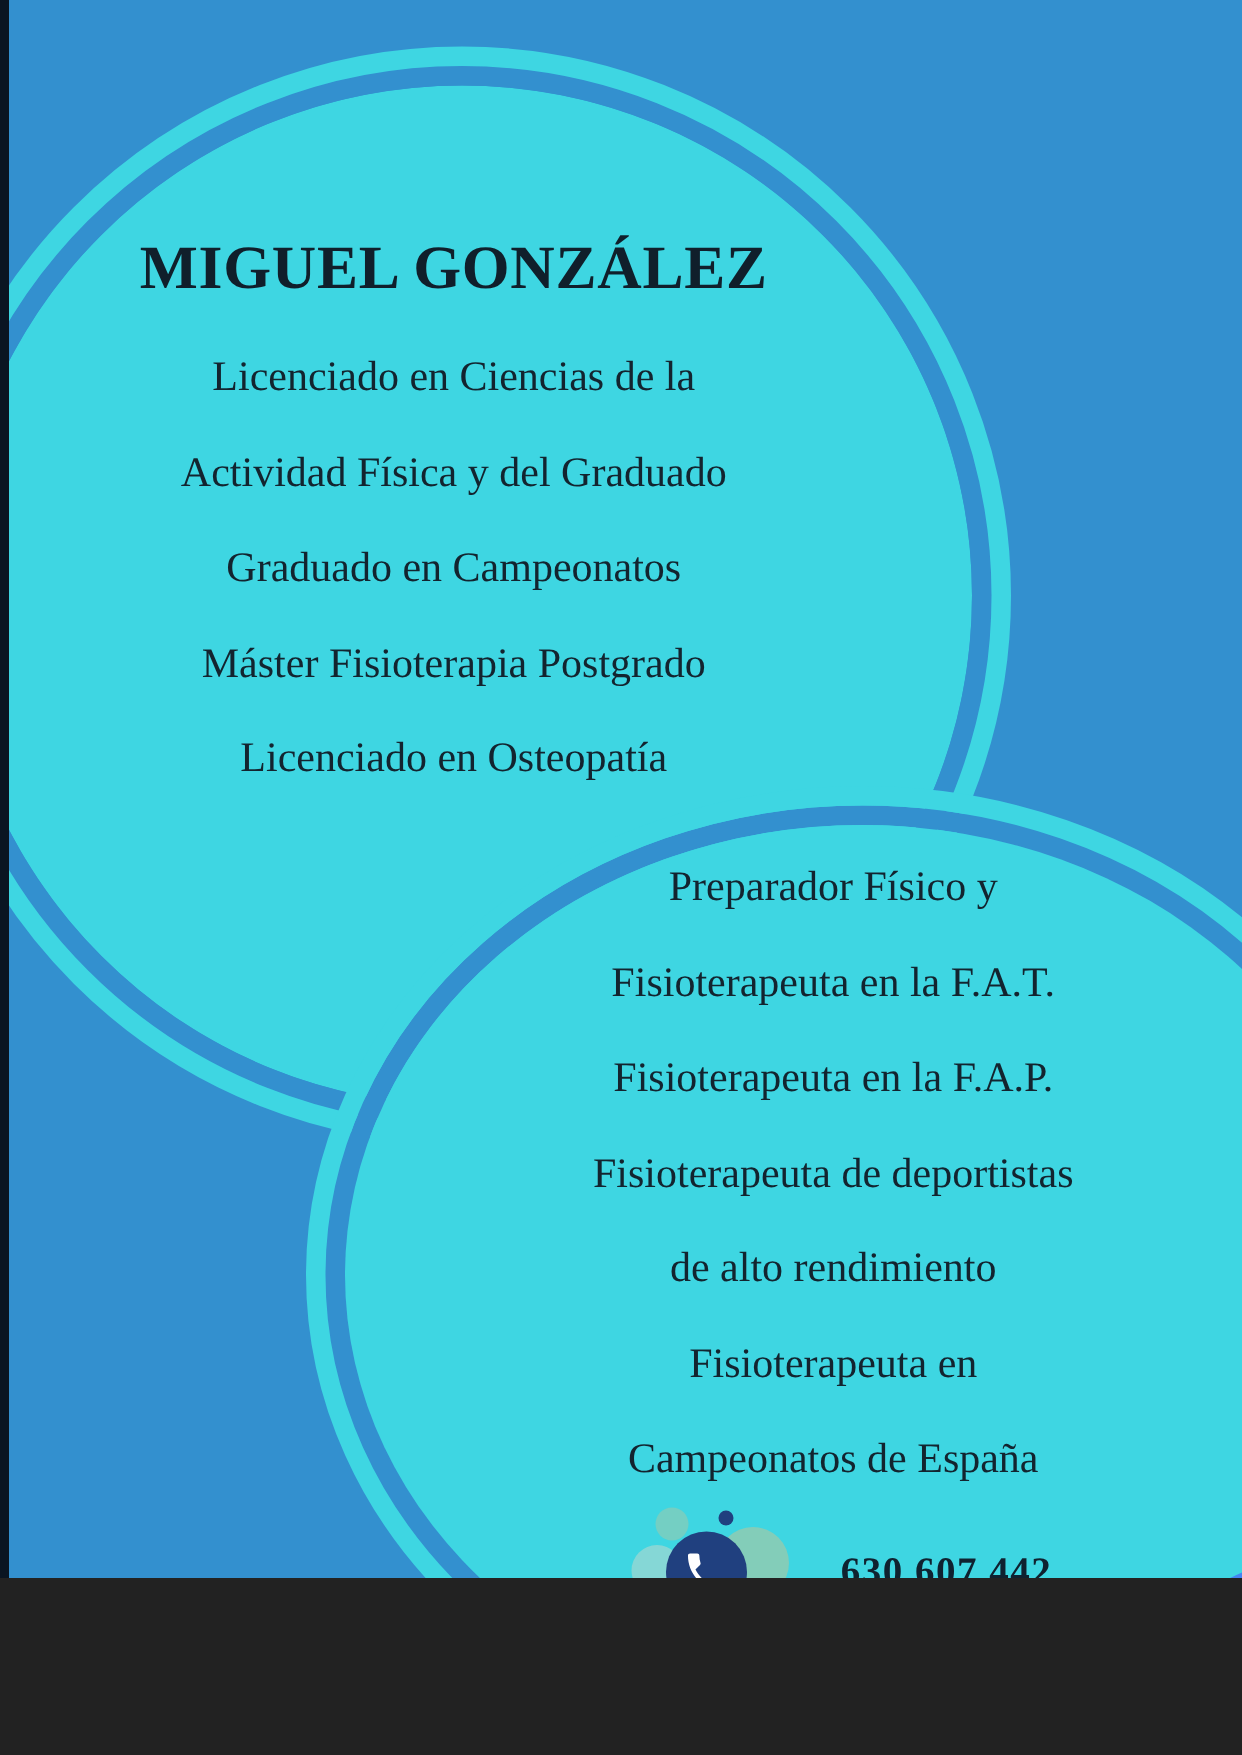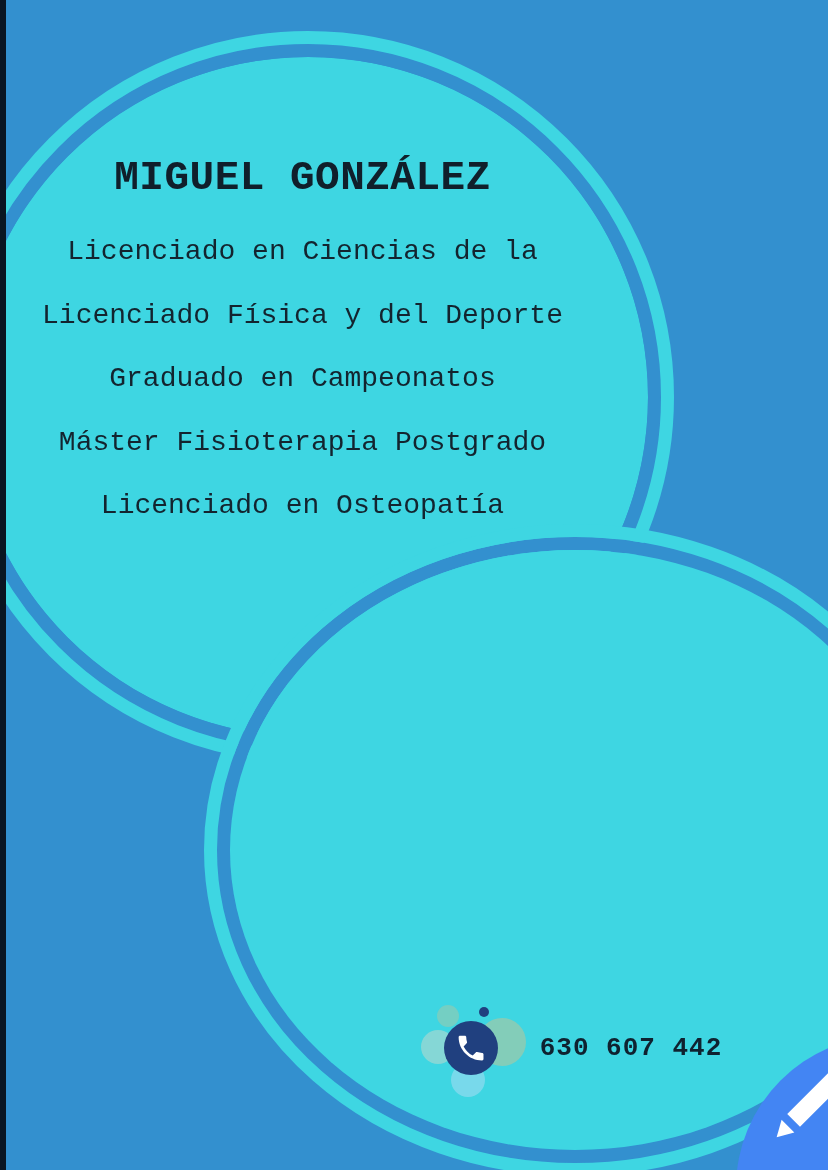--- a/index.html
+++ b/index.html
@@ -1,21 +1,21 @@
 <!DOCTYPE html>
 <html><head>
 <meta charset="utf-8">
 <style>
   html,body{margin:0;padding:0;background:#222;}
   #stage{
     position:relative;
-    width:828px;height:1170px;
+    width:828px;height:1052px;
     overflow:hidden;
     background:#3390CF;
-    font-family:Liberation Mono, monospace;
+    font-family:Liberation Serif, serif;
   }
   #shapes{position:absolute;left:0;top:0;}
   .textlayer{position:absolute;color:#13242F;}
   #name-block{
     left:30px;top:150px;width:545px;
     text-align:center;
   }
   .flyer-title{
     font-size:41px;font-weight:700;letter-spacing:.5px;
     color:#101F2B;line-height:56px;margin-bottom:14px;
@@ -79,22 +79,31 @@
         <polygon points="778,1093 778,1111 762,1102" fill="#FFFFFF"></polygon>
       </g>
     </g>
   </svg>
 
   <div id="edge-stripe"></div>
 
   <div id="name-block" class="textlayer">
     <div class="flyer-title">MIGUEL GONZÁLEZ</div>
     <div class="cred-line">Licenciado en Ciencias de la</div>
-    <div class="cred-line">Licenciado Física y del Deporte</div>
+    <div class="cred-line">Actividad Física y del Graduado</div>
     <div class="cred-line">Graduado en Campeonatos</div>
     <div class="cred-line">Máster Fisioterapia Postgrado</div>
     <div class="cred-line">Licenciado en Osteopatía</div>
   </div>
 
+  <div id="roles-block" class="textlayer">
+    <div class="role-line">Preparador Físico y</div>
+    <div class="role-line">Fisioterapeuta en la F.A.T.</div>
+    <div class="role-line">Fisioterapeuta en la F.A.P.</div>
+    <div class="role-line">Fisioterapeuta de deportistas</div>
+    <div class="role-line">de alto rendimiento</div>
+    <div class="role-line">Fisioterapeuta en</div>
+    <div class="role-line">Campeonatos de España</div>
+  </div>
 
   <div id="phone-number" class="textlayer">630 607 442</div>
 
 </div>
 
 </body></html>

